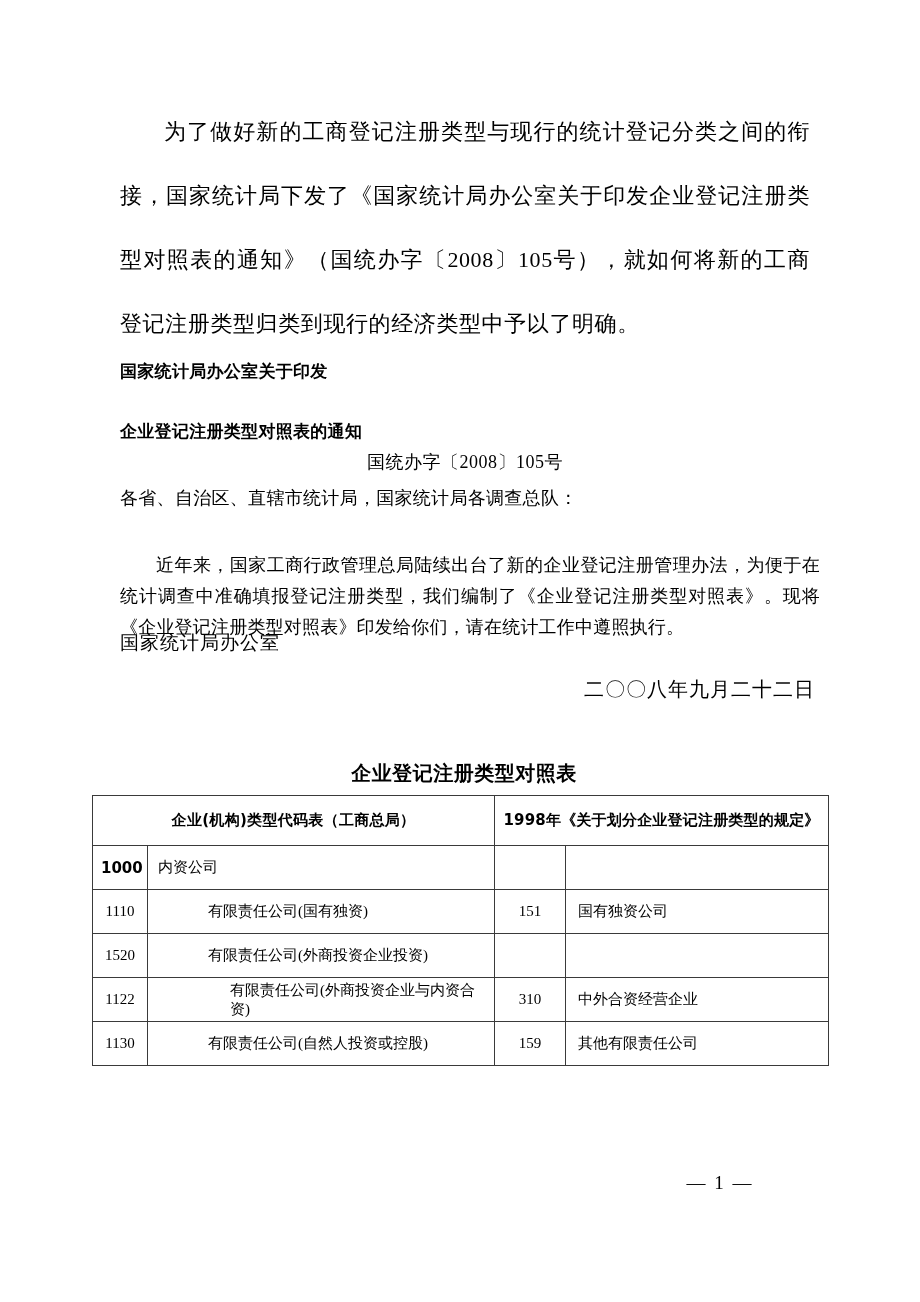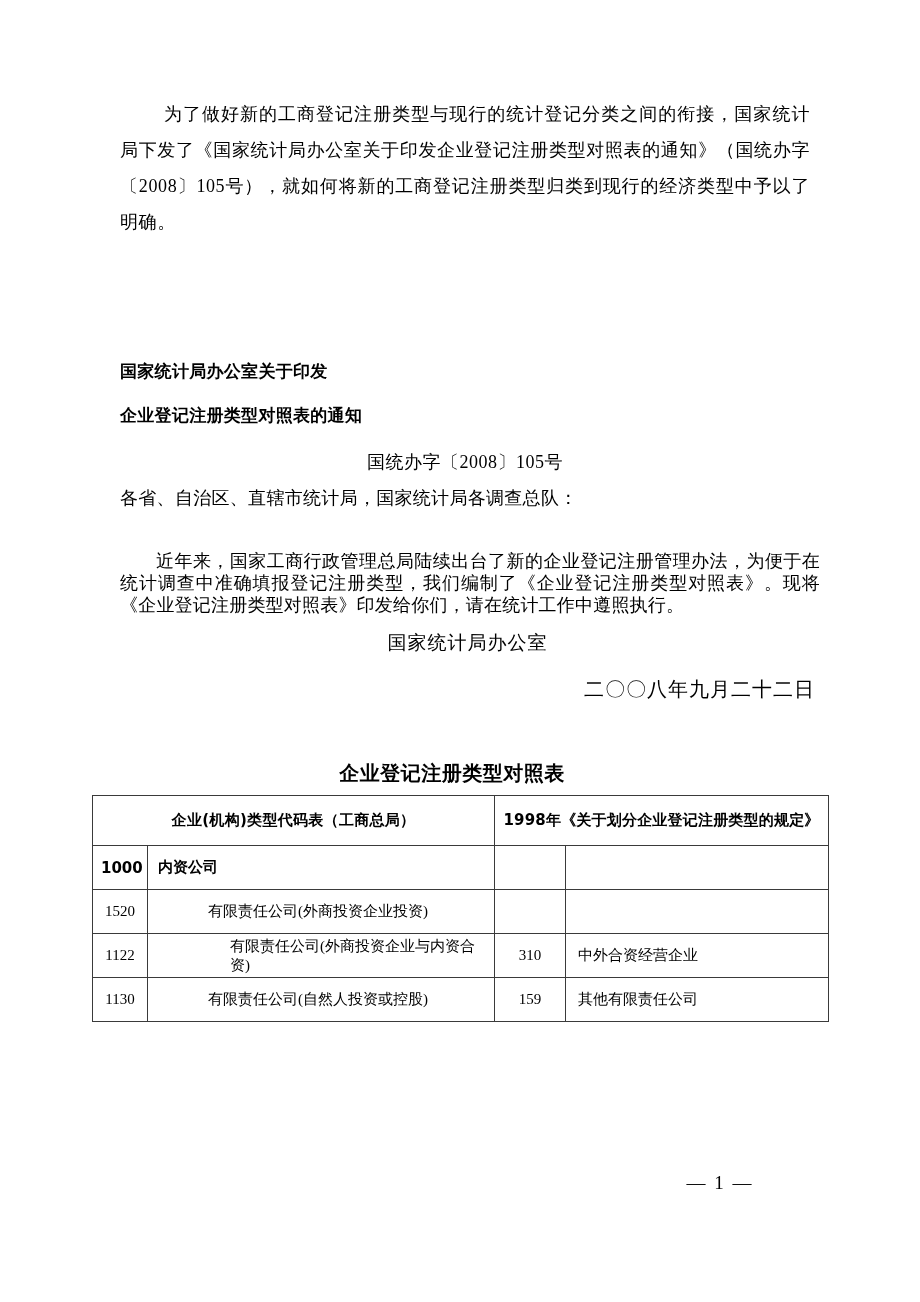--- a/index.html
+++ b/index.html
@@ -22,40 +22,40 @@
     width: 920px;
     height: 1302px;
   }
 
   
   .intro {
     position: absolute;
     left: 120px;
     top: 78px;
     width: 690px;
-    font-size: 18px;
-    line-height: 36px;
+    font-size: 22px;
+    line-height: 64px;
     text-align: justify;
     text-indent: 44px;
     letter-spacing: 0.6px;
   }
 
   
   .doc-title-1,
   .doc-title-2 {
     position: absolute;
     left: 120px;
     width: 690px;
     font-family: "DejaVu Sans", "Liberation Sans", sans-serif;
     font-weight: bold;
     font-size: 17px;
     letter-spacing: 0.3px;
   }
   .doc-title-1 { top: 360px; }
-  .doc-title-2 { top: 404px; }
+  .doc-title-2 { top: 420px; }
 
   .doc-number {
     position: absolute;
     left: 120px;
     top: 450px;
     width: 690px;
     text-align: center;
     font-size: 18px;
     letter-spacing: 0.5px;
   }
@@ -69,49 +69,49 @@
     letter-spacing: 0.3px;
   }
 
   
   .body-para {
     position: absolute;
     left: 120px;
     top: 532px;
     width: 700px;
     font-size: 18px;
-    line-height: 22px;
+    line-height: 31px;
     text-align: justify;
     text-indent: 36px;
     letter-spacing: 0.2px;
   }
 
   .signature {
     position: absolute;
     left: 120px;
     top: 630px;
     width: 695px;
-    text-align: center;
+    text-align: left;
     font-size: 19px;
     letter-spacing: 1px;
   }
   .sign-date {
     position: absolute;
     left: 120px;
     top: 676px;
     width: 695px;
     text-align: right;
     font-size: 20px;
     letter-spacing: 1px;
   }
 
   
   .table-heading {
     position: absolute;
-    left: 84px;
+    left: 96px;
     top: 760px;
     width: 736px;
     text-align: center;
     font-family: "DejaVu Sans", "Liberation Sans", sans-serif;
     font-weight: bold;
     font-size: 20px;
     letter-spacing: 0.5px;
   }
 
   
@@ -162,21 +162,21 @@
     width: 71px;
     text-align: center;
     font-size: 15px;
   }
   .c-rname {
     width: 263px;
     font-size: 15.5px;
     padding-left: 12px !important;
   }
 
-  .lv0 { padding-left: 10px !important; font-weight: bold;
+  .lv0 { padding-left: 10px !important; font-weight: normal;
          font-family: "DejaVu Sans", "Liberation Sans", sans-serif; font-size: 15px; }
   .lv0b { font-weight: bold; font-family: "DejaVu Sans","Liberation Sans",sans-serif; }
   .lv1 { padding-left: 38px !important; }
   .lv2 { padding-left: 60px !important; }
   .lv3 { padding-left: 82px !important; }
 
   
   .page-number {
     position: absolute;
     left: 620px;
@@ -222,20 +222,26 @@
         <td class="hdr-left" colspan="2">企业(机构)类型代码表（工商总局）</td>
         <td class="hdr-right" colspan="2">1998年《关于划分企业登记注册类型的规定》</td>
       </tr>
     <tr>
           <td class="c-code lv0b">1000</td>
           <td class="c-name lv0">内资公司</td>
           <td class="c-rcode"></td>
           <td class="c-rname"></td>
         </tr>
         <tr>
+          <td class="c-code">1110</td>
+          <td class="c-name lv2">有限责任公司(国有独资)</td>
+          <td class="c-rcode">151</td>
+          <td class="c-rname">国有独资公司</td>
+        </tr>
+        <tr>
           <td class="c-code">1520</td>
           <td class="c-name lv2">有限责任公司(外商投资企业投资)</td>
           <td class="c-rcode"></td>
           <td class="c-rname"></td>
         </tr>
         <tr>
           <td class="c-code">1122</td>
           <td class="c-name lv3">有限责任公司(外商投资企业与内资合资)</td>
           <td class="c-rcode">310</td>
           <td class="c-rname">中外合资经营企业</td>

